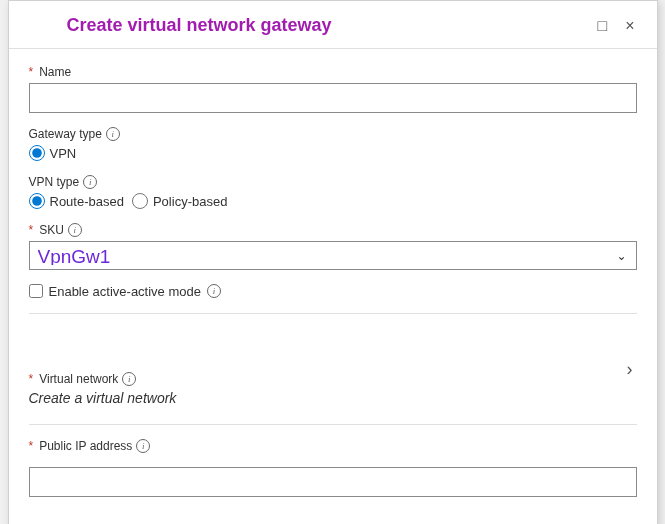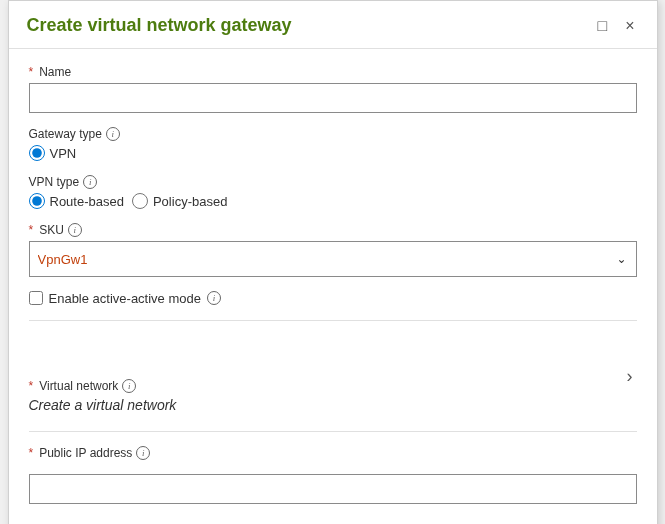--- a/index.html
+++ b/index.html
@@ -28,21 +28,22 @@
       display: flex;
       justify-content: space-between;
       align-items: center;
       padding: 14px 18px 12px 18px;
       border-bottom: 1px solid #e0e0e0;
     }
 
     .dialog-title {
       font-size: 18px;
       font-weight: 600;
-      color: #4d7c0f;
+      color: #a21caf;
+      margin-left: 40px;
     }
 
     .dialog-header-icons {
       display: flex;
       gap: 10px;
     }
 
     .header-icon-btn {
       background: none;
       border: none;
@@ -126,30 +127,30 @@
       accent-color: #0078d4;
     }
 
     .select-wrapper {
       position: relative;
       width: 100%;
     }
 
     .select-input {
       width: 100%;
-      height: 36px;
+      height: 29px;
       border: 1px solid #8a8a8a;
       padding: 4px 32px 4px 8px;
-      font-size: 13px;
+      font-size: 19px;
       background: #fff;
       appearance: none;
       -webkit-appearance: none;
       cursor: pointer;
       outline: none;
-      color: #c2410c;
+      color: #6d28d9;
     }
 
     .select-chevron {
       position: absolute;
       right: 10px;
       top: 50%;
       transform: translateY(-50%);
       pointer-events: none;
       font-size: 12px;
       color: #333;

